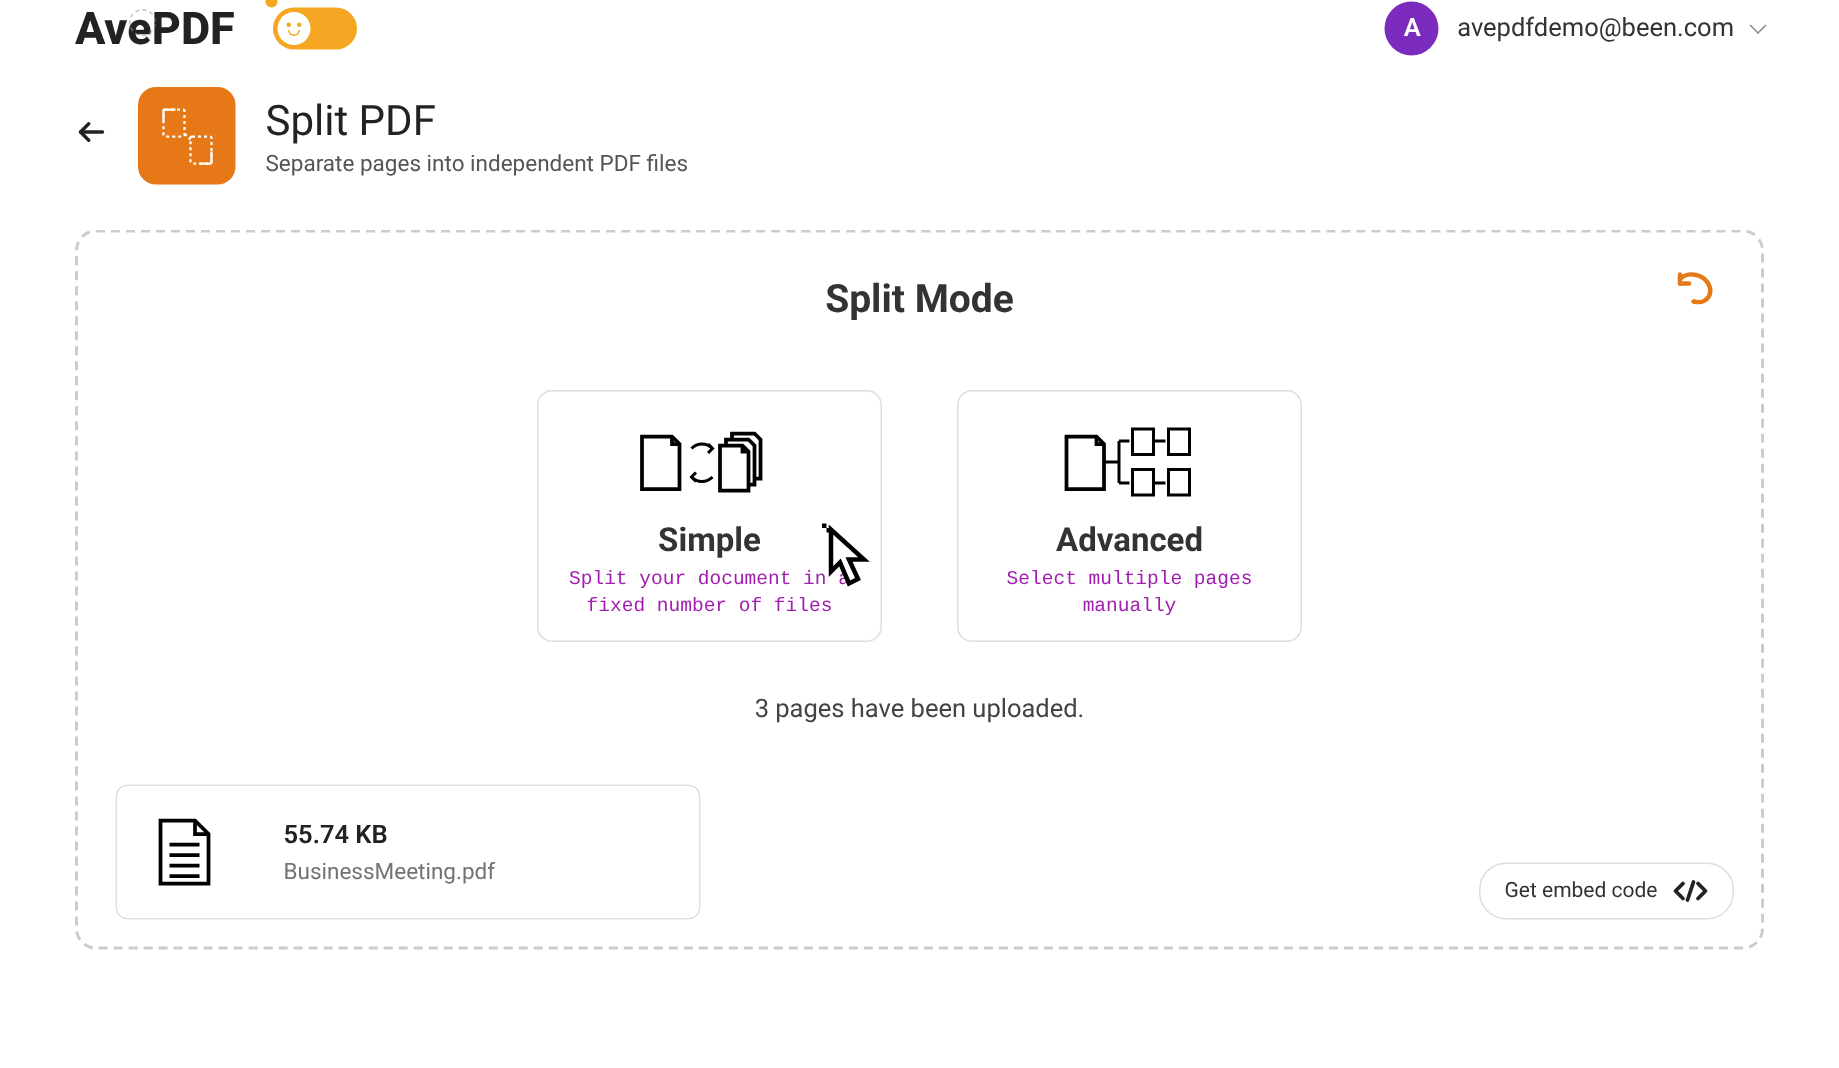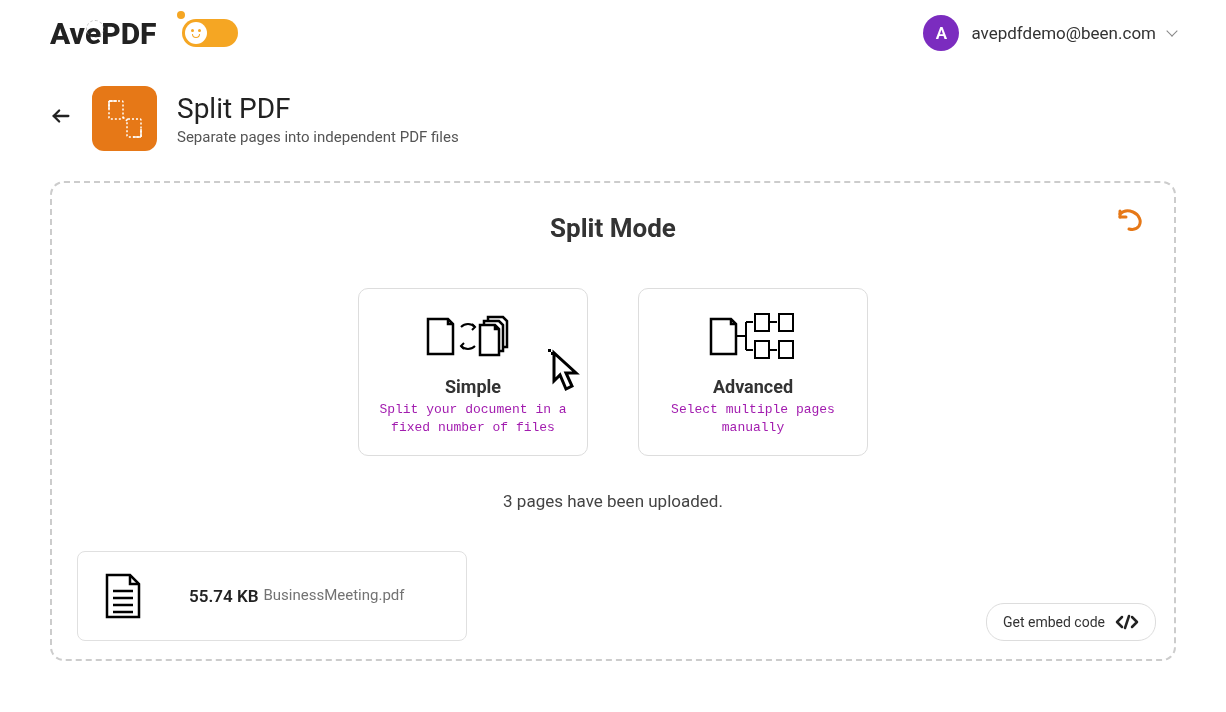--- a/index.html
+++ b/index.html
@@ -11,21 +11,21 @@
       font-family: -apple-system, BlinkMacSystemFont, 'Segoe UI', Roboto, Arial, sans-serif;
       background: #fff;
       width: 1226px;
       height: 712px;
       overflow: hidden;
     }
     .header {
       display: flex;
       justify-content: space-between;
       align-items: center;
-      padding: 15px 50px;
+      padding: 1px 50px;
     }
     .logo-section {
       display: flex;
       align-items: center;
       gap: 25px;
     }
     .logo {
       font-size: 30px;
       font-weight: 800;
       color: #222;
@@ -205,21 +205,21 @@
       align-items: center;
     }
     .mode-icon {
       height: 60px;
       display: flex;
       align-items: center;
       justify-content: center;
       margin-bottom: 12px;
     }
     .mode-title {
-      font-size: 18px;
+      font-size: 22px;
       font-weight: 700;
       color: #333;
       margin-bottom: 4px;
     }
     .mode-desc {
       font-size: 13px;
       color: #a21caf;
       line-height: 1.4;
       font-family: Liberation Mono, monospace;
     }
@@ -237,20 +237,21 @@
       height: 90px;
       border: 1px solid #e0e0e0;
       border-radius: 8px;
       display: flex;
       align-items: center;
       padding: 18px 24px;
       gap: 45px;
     }
     .file-info {
       display: flex;
+      flex-direction: column;
       gap: 5px;
     }
     .file-size {
       font-size: 17px;
       font-weight: 600;
       color: #222;
     }
     .file-name {
       font-size: 15px;
       color: #737373;

